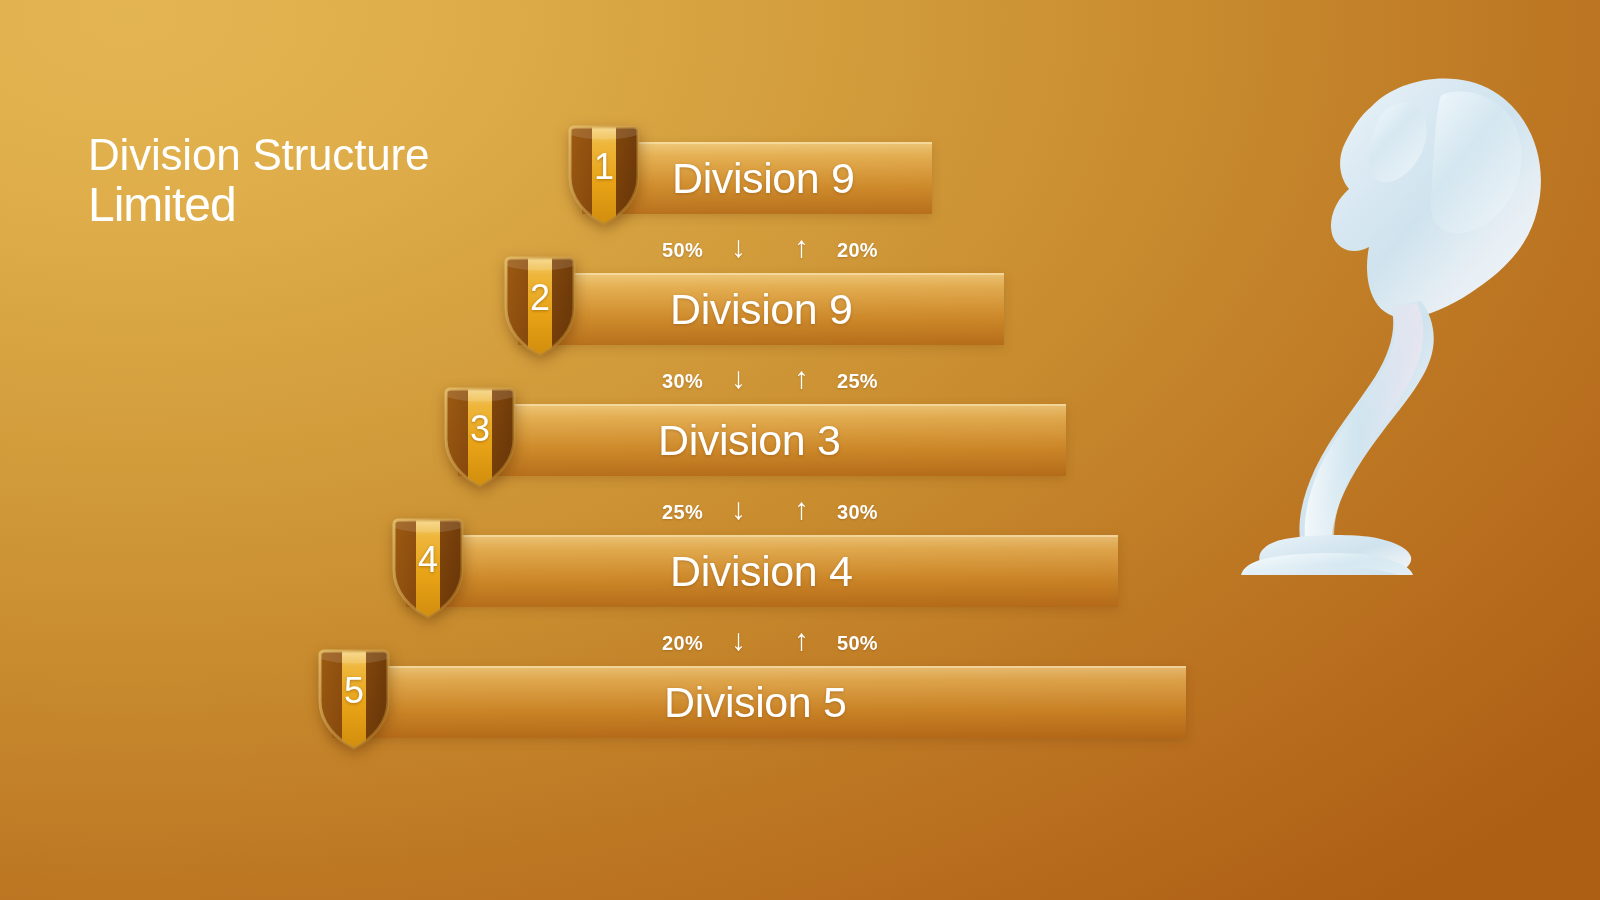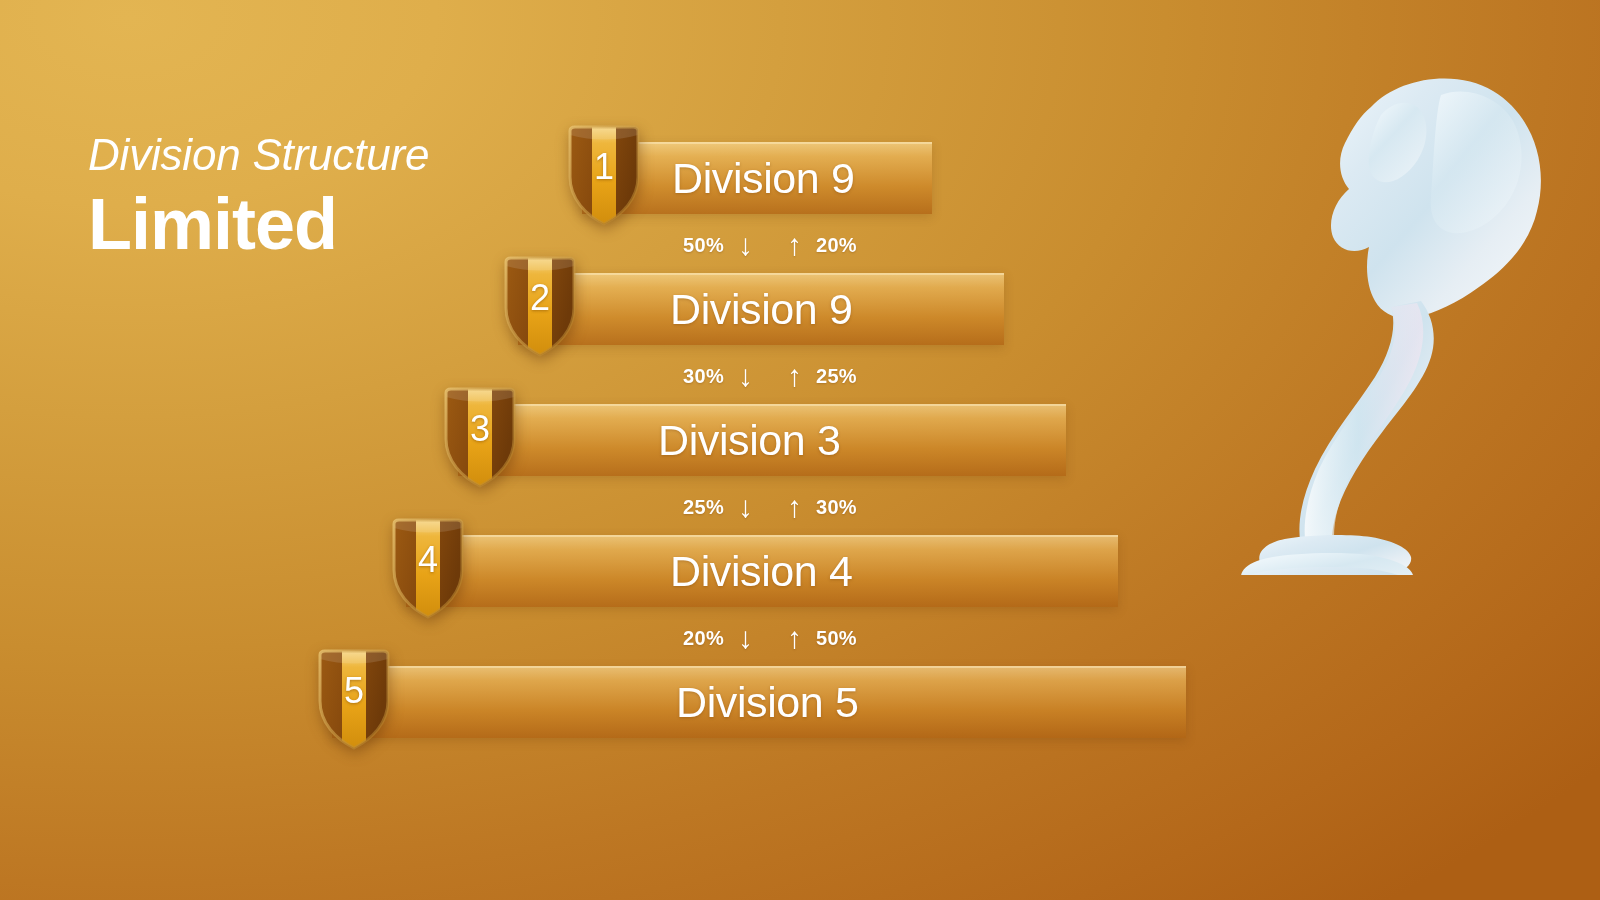--- a/index.html
+++ b/index.html
@@ -33,26 +33,25 @@
     top: 133px;
     color: #ffffff;
     line-height: 1;
     z-index: 6;
   }
   #title-line1 {
     font-size: 44px;
     font-weight: 400;
     letter-spacing: -0.2px;
     display: block;
-    margin-bottom: 11px;
-    font-style: italic;
+    margin-bottom: 4px;
   }
   #title-line2 {
-    font-size: 72px;
-    font-weight: 700;
+    font-size: 48px;
+    font-weight: 400;
     letter-spacing: -1.0px;
     display: block;
   }
 
   
   #trophy-wrap {
     position: absolute;
     left: 1185px;
     top: 55px;
     width: 390px;
@@ -131,23 +130,23 @@
     font-size: 36px;
     font-weight: 400;
     text-shadow: 0 1px 3px rgba(105, 55, 5, 0.45);
   }
 
   
   .transfer-row {
     position: absolute;
     height: 34px;
     display: flex;
-    align-items: center;
+    align-items: flex-end;
     justify-content: center;
-    gap: 0px;
+    gap: 7px;
     white-space: nowrap;
   }
   .transfer-pct {
     color: #ffffff;
     font-size: 20px;
     font-weight: bold;
     letter-spacing: 0.3px;
     text-shadow: 0 1px 2px rgba(100, 50, 5, 0.28);
   }
   .transfer-arrow {
@@ -432,21 +431,21 @@
       <span class="gap-sm"></span>
       <span class="transfer-arrow">↓</span>
       <span class="gap-mid"></span>
       <span class="transfer-arrow">↑</span>
       <span class="gap-sm"></span>
       <span class="transfer-pct">50%</span>
     </div>
 
     <div class="division-row" style="left:332px; top:666px; width:854px;">
       <div class="division-bar"></div>
-      <div class="division-label" style="left:344px;">Division 5</div>
+      <div class="division-label" style="left:332px;">Division 5</div>
       <div class="shield" style="left:-16px;">
         <svg viewBox="0 0 76 102" xmlns="http://www.w3.org/2000/svg">
           <defs>
             <linearGradient id="shOuter5" x1="0" y1="0" x2="1" y2="0.3">
               <stop offset="0%" stop-color="#9c5a12"></stop>
               <stop offset="45%" stop-color="#8a4c0e"></stop>
               <stop offset="100%" stop-color="#6e3a09"></stop>
             </linearGradient>
             <linearGradient id="shBand5" x1="0" y1="0" x2="0" y2="1">
               <stop offset="0%" stop-color="#f7d98c"></stop>

